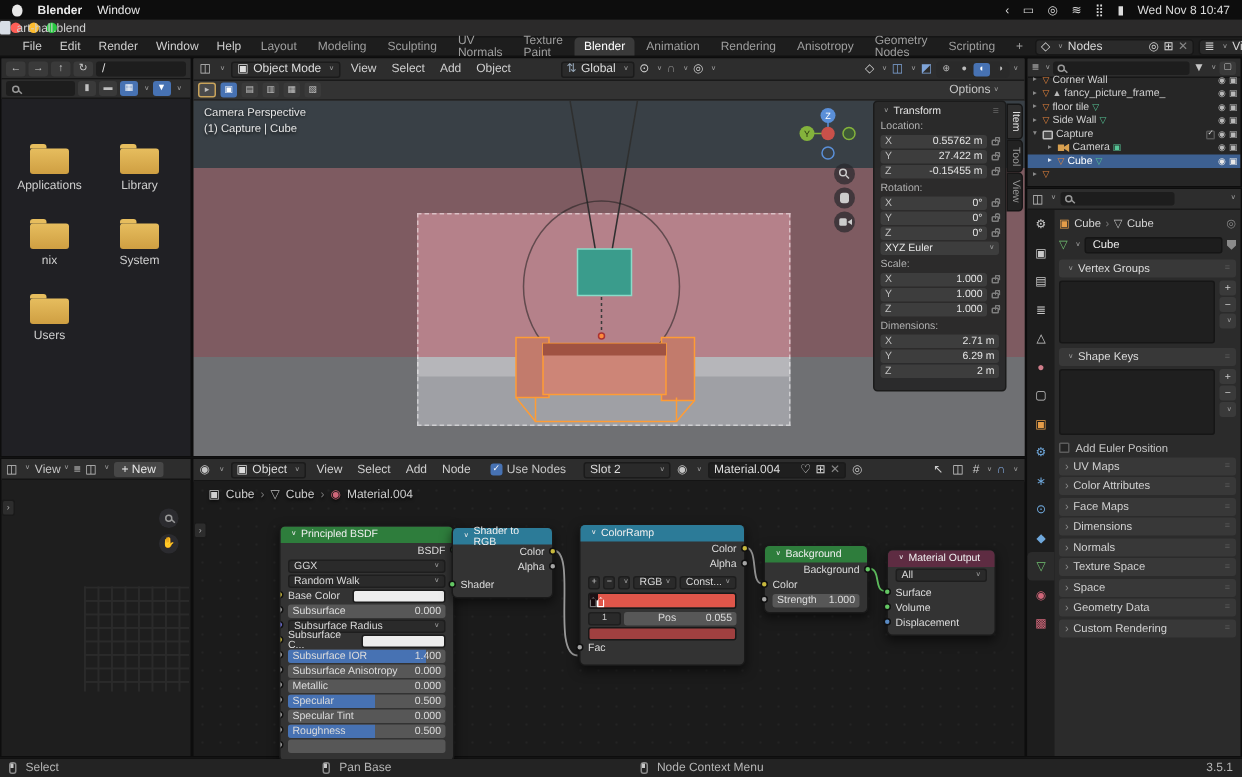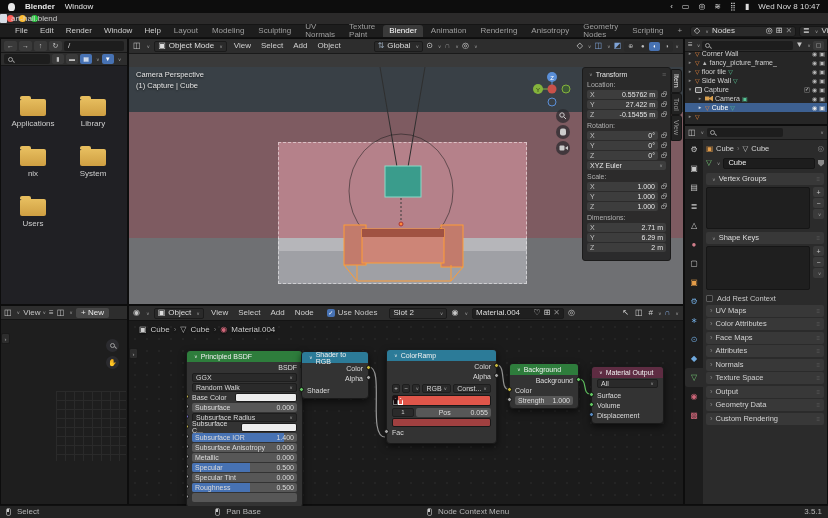--- a/index.html
+++ b/index.html
@@ -260,20 +260,32 @@
           <span class="chev">∨</span>
         <span class="menu" style="color:#7fa4d8">◩</span>
         <span class="shadepill">
           <span>⊕</span>
           <span>●</span>
           <span style="background:#4772b3;color:#fff">◐</span>
           <span>◑</span>
         </span>
         <span class="chev">∨</span>
       </span>
+    </div>
+    <div class="vptool">
+      <span class="sq" style="border:1px solid #c8a35b;background:#4a4a4a">▸</span>
+      <span class="sq blue" style="width:11px">▣</span>
+      <span class="sq" style="width:11px">▤</span>
+      <span class="sq" style="width:11px">▥</span>
+      <span class="sq" style="width:11px">▦</span>
+      <span class="sq" style="width:11px">▧</span>
+      <span style="margin-left:auto;margin-right:14px" class="f">
+          <span>Options</span>
+          <span class="chev">∨</span>
+        </span>
     </div>
 
     <div id="vpscene">
       <div class="abs" style="left:0;top:0;width:556px;height:45px;background:#4e5862"></div>
       <div class="abs" style="left:0;top:45px;width:556px;height:126px;background:#b5818a"></div>
       <div class="abs" style="left:0;top:171px;width:556px;height:68px;background:#9fa0a5"></div>
       <div class="abs" style="left:149px;top:171px;width:249px;height:13px;background:#b6b6ba"></div>
 
       <div class="abs" style="left:0;top:0;width:556px;height:75px;background:rgba(15,15,15,.33)"></div>
       <div class="abs" style="left:0;top:217px;width:556px;height:22px;background:rgba(15,15,15,.33)"></div>
@@ -575,55 +587,55 @@
         <div class="lbtns">
           <span class="lbtn">+</span>
           <span class="lbtn">−</span>
           <span class="lbtn">
               <span class="chev">∨</span>
             </span>
         </div>
       </div>
       <div class="f" style="gap:4px;margin:5px 0 2px">
         <span class="ckbox"></span>
-        <span>Add Rest Context</span>
+        <span>Add Euler Position</span>
       </div>
       <div class="collrow">
           <span style="color:#888">›</span>
           <span>UV Maps</span>
           <span class="grip">≡</span>
         </div>
       <div class="collrow">
           <span style="color:#888">›</span>
           <span>Color Attributes</span>
           <span class="grip">≡</span>
         </div>
       <div class="collrow">
           <span style="color:#888">›</span>
           <span>Face Maps</span>
           <span class="grip">≡</span>
         </div>
       <div class="collrow">
           <span style="color:#888">›</span>
-          <span>Attributes</span>
+          <span>Dimensions</span>
           <span class="grip">≡</span>
         </div>
       <div class="collrow">
           <span style="color:#888">›</span>
           <span>Normals</span>
           <span class="grip">≡</span>
         </div>
       <div class="collrow">
           <span style="color:#888">›</span>
           <span>Texture Space</span>
           <span class="grip">≡</span>
         </div>
       <div class="collrow">
           <span style="color:#888">›</span>
-          <span>Output</span>
+          <span>Space</span>
           <span class="grip">≡</span>
         </div>
       <div class="collrow">
           <span style="color:#888">›</span>
           <span>Geometry Data</span>
           <span class="grip">≡</span>
         </div>
       <div class="collrow">
           <span style="color:#888">›</span>
           <span>Custom Rendering</span>

